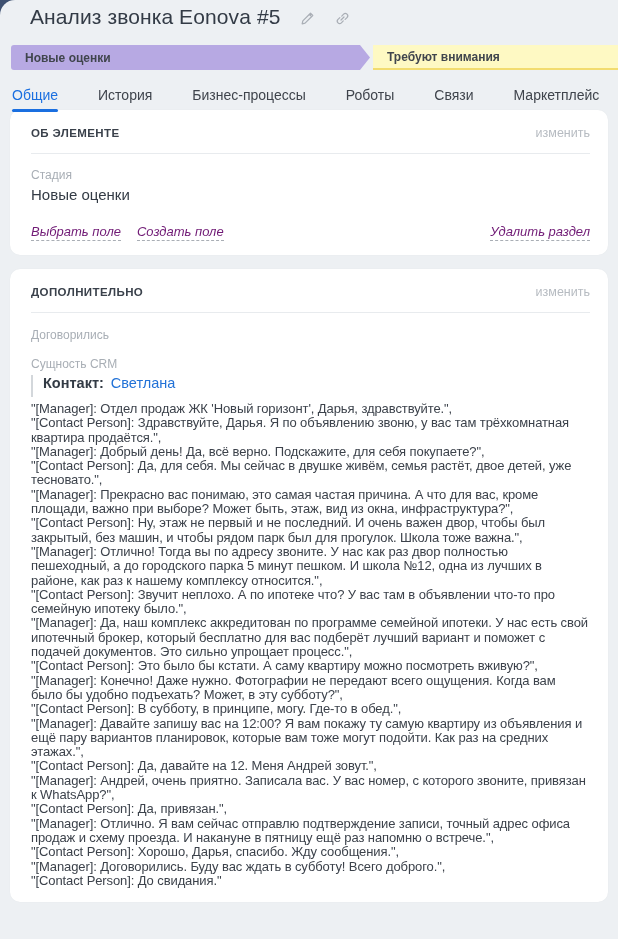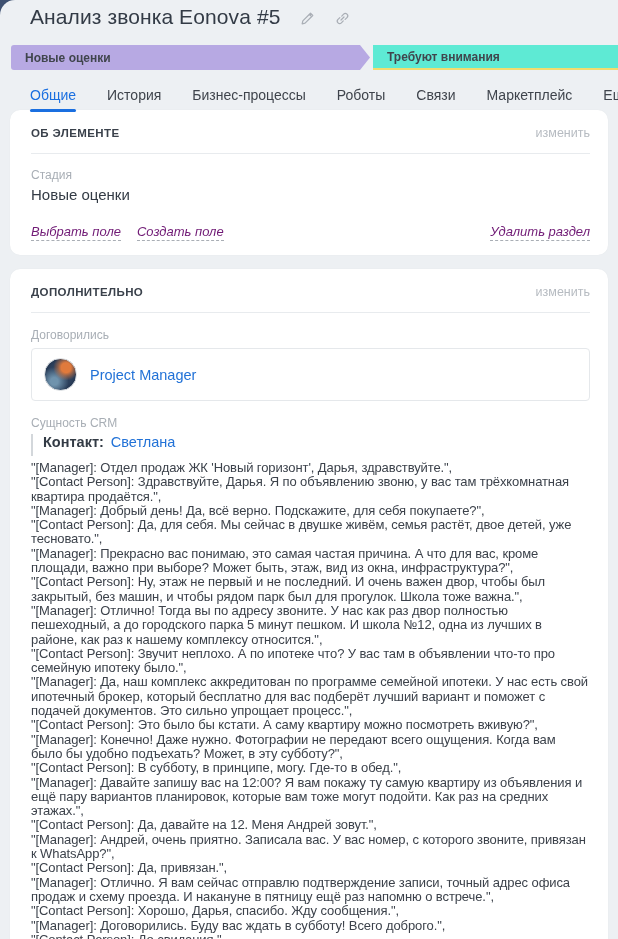--- a/index.html
+++ b/index.html
@@ -25,26 +25,26 @@
 
   
   .stages { position:relative; margin:16px 0 0 11px; height:25px; display:flex; }
   .stage { height:25px; display:flex; align-items:center; font-size:12px; font-weight:700; color:#40454d; }
   .stage-current {
     width:359px; background:#b7a9e3; padding-left:14px;
     clip-path: polygon(0 0, calc(100% - 10px) 0, 100% 50%, calc(100% - 10px) 100%, 0 100%);
     border-radius:3px 0 0 3px;
   }
   .stage-next {
-    margin-left:3px; width:245px; background:#5eead4; padding-left:14px;
+    margin-left:3px; width:245px; background:#fef9c3; padding-left:14px;
     border-bottom:2px solid #f2dc6f;
   }
 
   
-  .tabs { display:flex; align-items:flex-start; gap:31px; padding:17px 0 0 30px; height:40px; }
+  .tabs { display:flex; align-items:flex-start; gap:40px; padding:17px 0 0 12px; height:40px; }
   .tab { font-size:14px; color:#3f444c; cursor:pointer; padding-bottom:9px; position:relative; white-space:nowrap; }
   .tab.active { color:#1a6fe0; font-weight:400; }
   .tab.active::after { content:""; position:absolute; left:0; right:0; bottom:0; height:3px; background:#1a6fe0; border-radius:2px; }
 
   
   .card { background:#ffffff; border-radius:10px; margin:0 10px 14px 10px; padding:16px 18px 14px 21px; box-shadow:0 0 1px rgba(50,60,80,.08); }
   .card-head { display:flex; justify-content:space-between; align-items:center; }
   .card-title { font-size:11.5px; font-weight:700; letter-spacing:.4px; color:#3a414b; text-transform:uppercase; }
   .card-edit { font-size:12.5px; color:#b6bbc1; cursor:pointer; }
   .card-divider { height:1px; background:#e8ebee; margin:13px 0 0 0; }
@@ -135,24 +135,20 @@
   </section>
 
   <section class="card">
     <div class="card-head">
       <div class="card-title">ДОПОЛНИТЕЛЬНО</div>
       <div class="card-edit">изменить</div>
     </div>
     <div class="card-divider"></div>
 
     <div class="field-label mt18">Договорились</div>
-    <div class="resp-box">
-      <div class="avatar"></div>
-      <span class="blue-link">Project Manager</span>
-    </div>
 
     <div class="field-label mt18">Сущность CRM</div>
     <div class="crm-row">
       <span class="crm-type">Контакт:</span>
       <span class="blue-link">Светлана</span>
     </div>
 
     <div class="dialog-text">"[Manager]: Отдел продаж ЖК 'Новый горизонт', Дарья, здравствуйте.",
 "[Contact Person]: Здравствуйте, Дарья. Я по объявлению звоню, у вас там трёхкомнатная квартира продаётся.",
 "[Manager]: Добрый день! Да, всё верно. Подскажите, для себя покупаете?",

